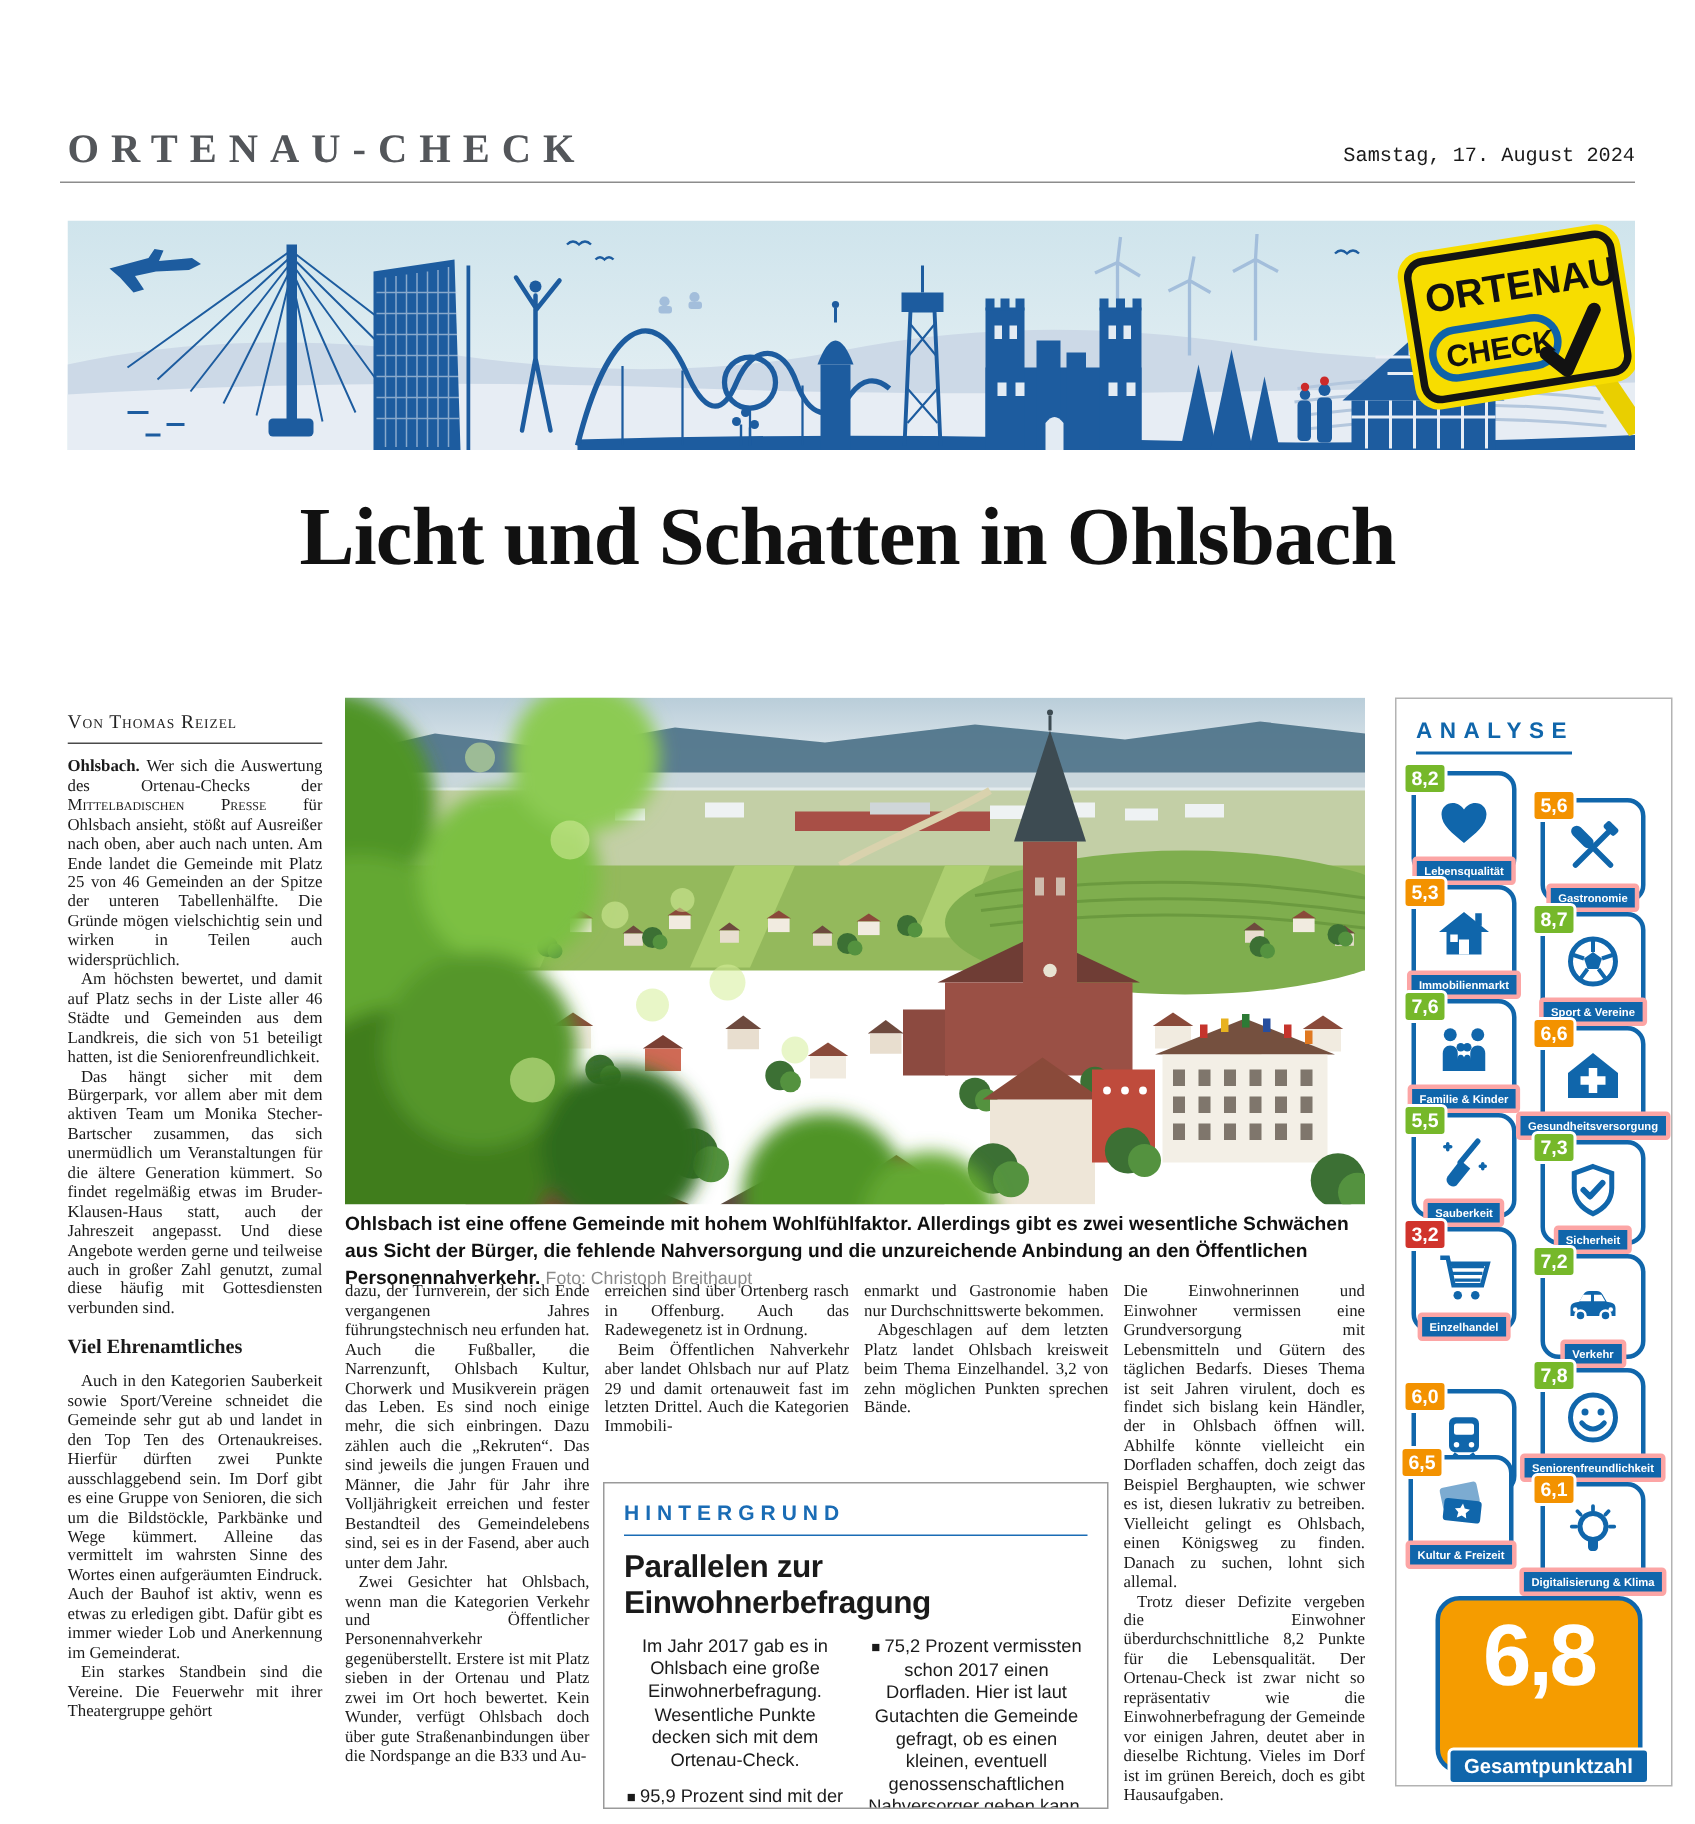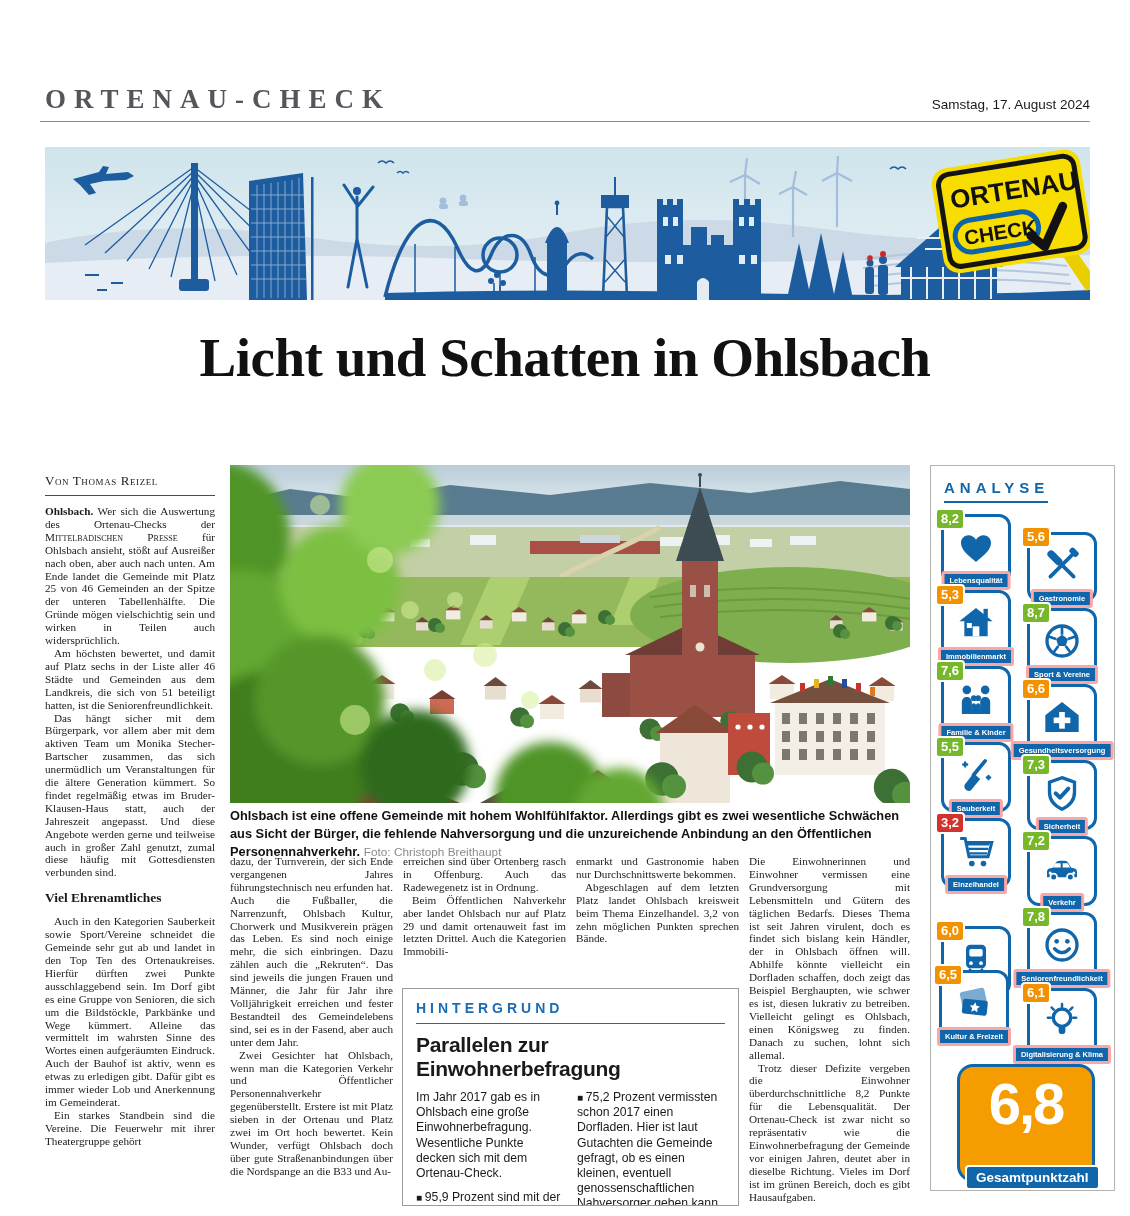--- a/index.html
+++ b/index.html
@@ -1,21 +1,21 @@
 <!DOCTYPE html>
 <html lang="de"><head>
 <meta charset="utf-8">
 <style>
   html,body{margin:0;padding:0;background:#fff;}
   .page{position:relative;width:1130px;height:1216px;background:#fff;overflow:hidden;
         font-family:"Liberation Serif",serif;color:#1a1a1a;margin:0 auto;}
   
   .kicker{position:absolute;left:45px;top:84px;font-family:"Liberation Serif",serif;
           font-weight:700;font-size:27px;letter-spacing:8px;color:#53565a;}
-  .pagedate{position:absolute;right:40px;top:97px;font-family:Liberation Sans, sans-serif;
+  .pagedate{position:absolute;right:40px;top:97px;font-family:Liberation Mono, monospace;
           font-size:13.5px;color:#1a1a1a;}
   .headrule{position:absolute;left:40px;top:121px;width:1050px;border-top:1.5px solid #8c8c8c;}
   
   .banner{position:absolute;left:45px;top:147px;width:1045px;height:153px;}
   .banner svg{display:block;}
   
   .headline{position:absolute;left:0;top:326px;width:1130px;text-align:center;margin:0;
             font-family:"Liberation Serif",serif;font-weight:600;font-size:55px;color:#111;
             letter-spacing:-0.5px;}
   .deck{position:absolute;left:63px;top:404px;width:1004px;text-align:center;margin:0;
@@ -38,21 +38,21 @@
   .caption .credit{font-weight:400;color:#8a8a8a;font-size:11.8px;}
   
   .hg{position:absolute;left:402px;top:988px;width:337px;height:218px;box-sizing:border-box;
       border:1px solid #9a9a9a;padding:11px 13px;font-family:"Liberation Sans",sans-serif;
       background:#fff;overflow:hidden;}
   .hg-kicker{color:#1a6cb5;font-weight:700;font-size:14px;letter-spacing:4px;}
   .hg-rule{border-top:1.5px solid #1a6cb5;margin:7px 0 9px 0;}
   .hg-title{font-size:21px;font-weight:700;margin:0 0 9px 0;letter-spacing:-0.3px;}
   .hg-cols{display:flex;gap:13px;}
   .hg-col{flex:1;font-size:12.2px;line-height:15.2px;}
-  .hg-item{margin:0 0 9px 0;}
+  .hg-item{margin:0 0 9px 0;text-align:center;}
   .hg-bullet{font-size:10px;}
   
   .analyse{position:absolute;left:930px;top:465px;width:185px;height:726px;box-sizing:border-box;
            border:1px solid #b3b3b3;background:#fff;font-family:"Liberation Sans",sans-serif;}
   .an-header{margin:13px 0 0 13px;color:#1066ab;font-weight:700;font-size:15px;letter-spacing:5px;}
   .an-rule{margin:5px 0 0 13px;width:104px;border-top:2px solid #1066ab;}
   .tile{position:absolute;width:64px;height:64px;border:3px solid #1066ab;border-radius:12px;
         background:#fff;display:flex;align-items:center;justify-content:center;}
   .tile svg{width:40px;height:40px;}
   .tile .badge{position:absolute;top:-9px;left:-9px;color:#fff;font-weight:700;font-size:13px;

